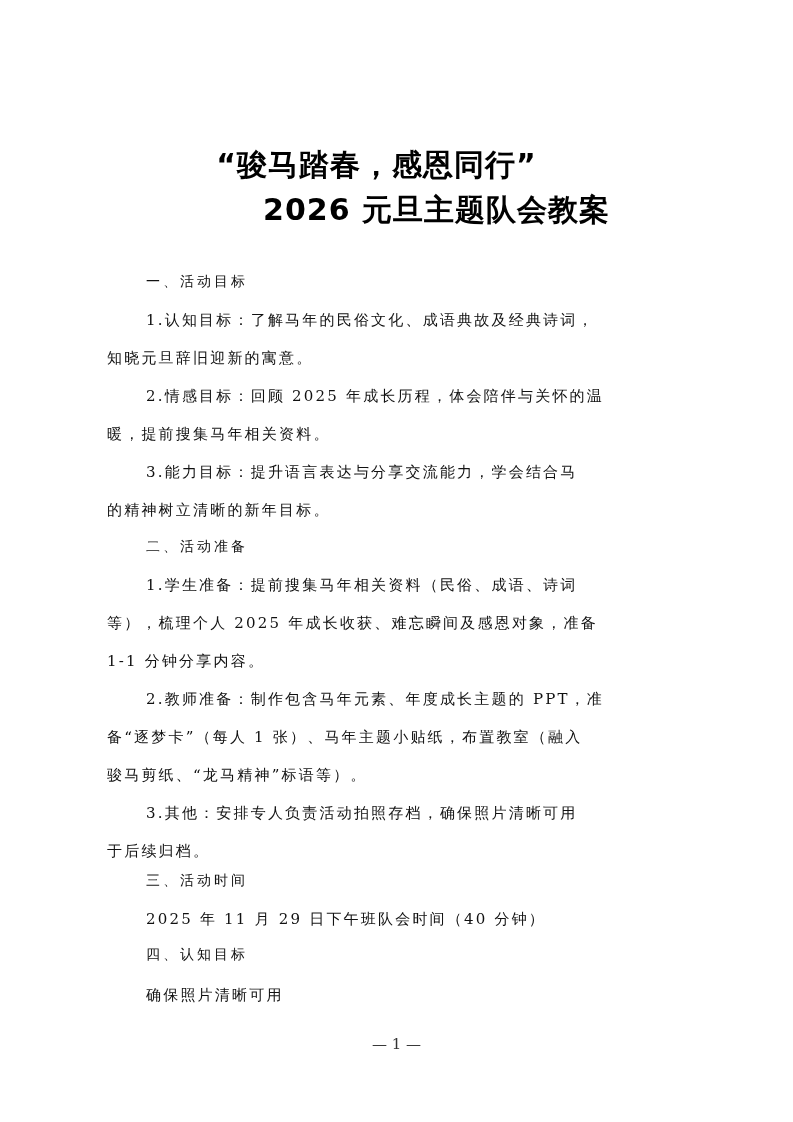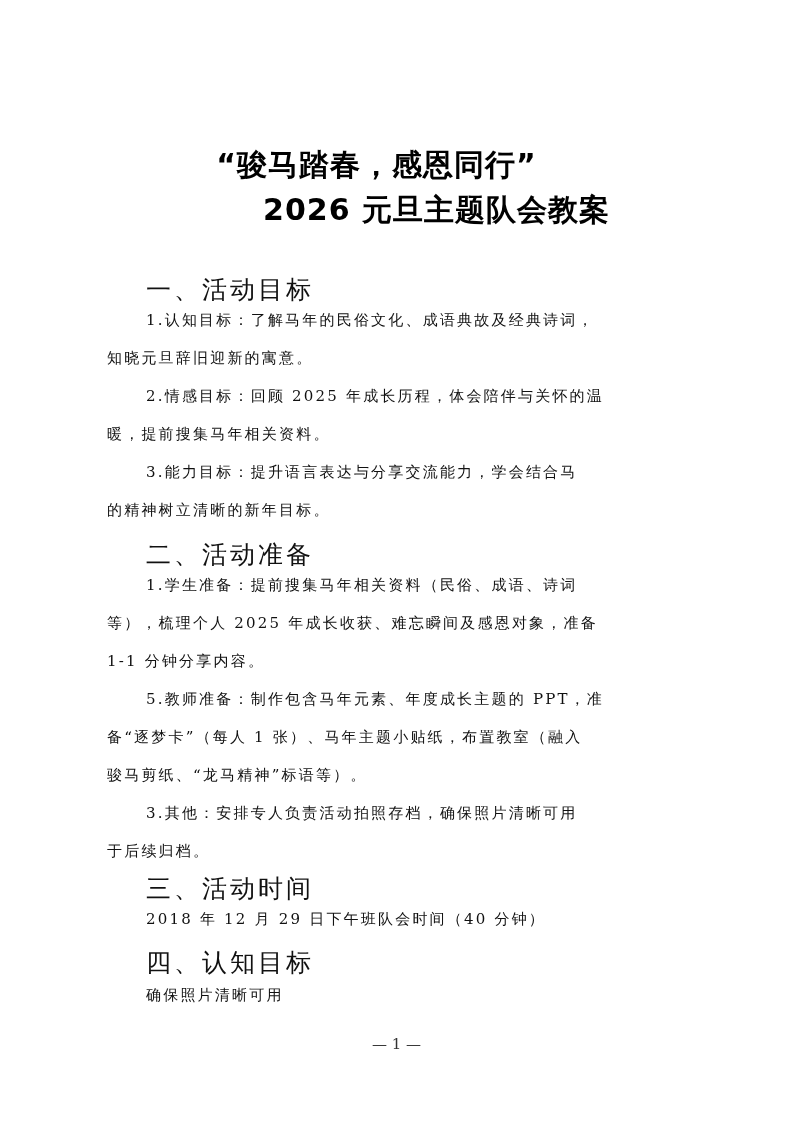--- a/index.html
+++ b/index.html
@@ -4,21 +4,21 @@
   <style>
     html, body { margin: 0; padding: 0; background: #ffffff; }
     body { width: 793px; height: 1122px; position: relative; overflow: hidden;
       font-family: "DejaVu Serif", "Liberation Serif", serif; color: #111; }
     .title { position: absolute; left: 0; width: 793px; text-align: center;
       font-family: "DejaVu Sans", "Liberation Sans", sans-serif; font-weight: bold;
       font-size: 30px; color: #000; letter-spacing: 1px; }
     .title1 { top: 145px; left: -20px; }
     .title2 { top: 190px; left: 40px; }
     .line { position: absolute; font-size: 15px; white-space: nowrap; letter-spacing: 2.2px; }
-    .h { font-family: "DejaVu Sans", "Liberation Sans", sans-serif; font-size: 25px; letter-spacing: 3px; }
+    .h { font-family: "DejaVu Sans", "Liberation Sans", sans-serif; font-size: 14px; letter-spacing: 3px; }
     .ind { left: 146px; }
     .noind { left: 107px; text-align: center; }
     .footer { position: absolute; top: 1035px; left: 0; width: 793px; text-align: center;
       font-size: 15px; color: #333; }
   </style>
 </head>
 <body>
 
 <div>
   <div class="title title1">“骏马踏春，感恩同行”</div>
@@ -29,26 +29,26 @@
   <div class="line noind" style="top:349px">知晓元旦辞旧迎新的寓意。</div>
   <div class="line ind" style="top:387px">2.情感目标：回顾 2025 年成长历程，体会陪伴与关怀的温</div>
   <div class="line noind" style="top:425px">暖，提前搜集马年相关资料。</div>
   <div class="line ind" style="top:463px">3.能力目标：提升语言表达与分享交流能力，学会结合马</div>
   <div class="line noind" style="top:501px">的精神树立清晰的新年目标。</div>
 
   <div class="line h ind" style="top:538px">二、活动准备</div>
   <div class="line ind" style="top:576px">1.学生准备：提前搜集马年相关资料（民俗、成语、诗词</div>
   <div class="line noind" style="top:614px">等），梳理个人 2025 年成长收获、难忘瞬间及感恩对象，准备</div>
   <div class="line noind" style="top:652px">1-1 分钟分享内容。</div>
-  <div class="line ind" style="top:690px">5.教师准备：制作包含马年元素、年度成长主题的 PPT，准</div>
+  <div class="line ind" style="top:690px">2.教师准备：制作包含马年元素、年度成长主题的 PPT，准</div>
   <div class="line noind" style="top:728px">备“逐梦卡”（每人 1 张）、马年主题小贴纸，布置教室（融入</div>
   <div class="line noind" style="top:766px">骏马剪纸、“龙马精神”标语等）。</div>
   <div class="line ind" style="top:804px">3.其他：安排专人负责活动拍照存档，确保照片清晰可用</div>
   <div class="line noind" style="top:842px">于后续归档。</div>
 
   <div class="line h ind" style="top:872px">三、活动时间</div>
-  <div class="line ind" style="top:910px">2018 年 12 月 29 日下午班队会时间（40 分钟）</div>
+  <div class="line ind" style="top:910px">2025 年 11 月 29 日下午班队会时间（40 分钟）</div>
 
   <div class="line h ind" style="top:946px">四、认知目标</div>
   <div class="line ind" style="top:986px">确保照片清晰可用</div>
 
   <div class="footer">— 1 —</div>
 </div>
 
 </body></html>

